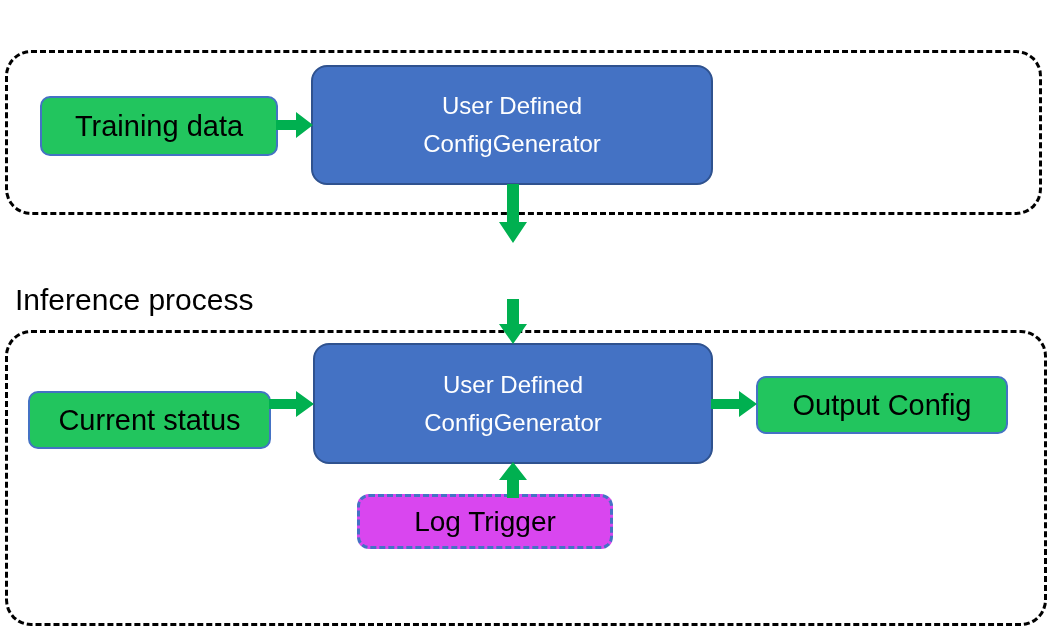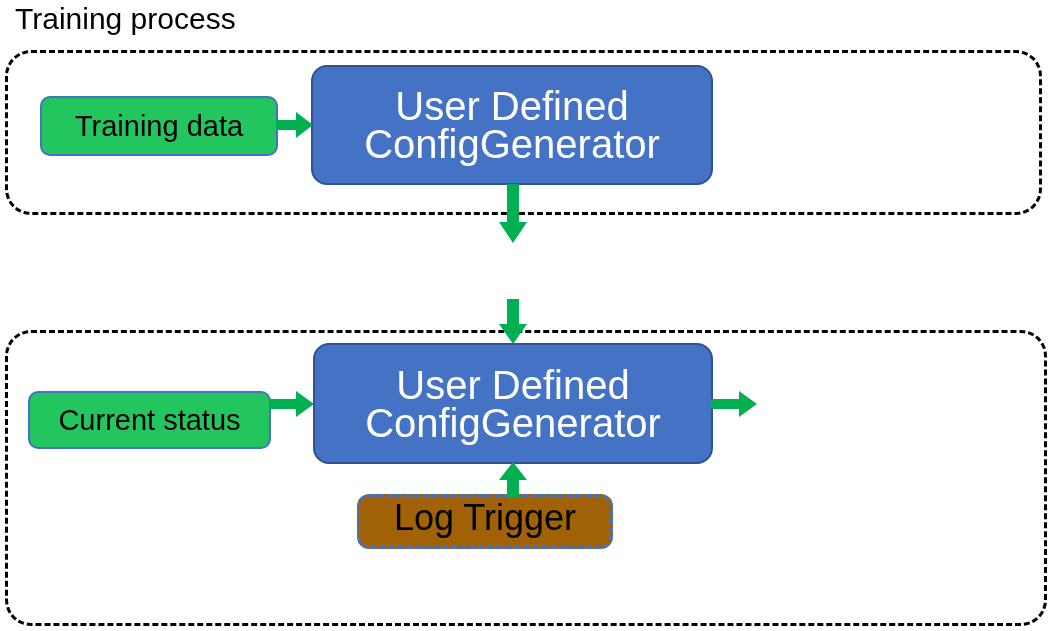--- a/index.html
+++ b/index.html
@@ -58,44 +58,44 @@
   #checkpoint-box    { left: 393px; top: 243px; width: 241px; height: 58px; }
   #current-status-box{ left: 28px;  top: 375px; width: 243px; height: 58px; margin-top: 16px; }
   #output-config-box { left: 756px; top: 376px; width: 252px; height: 58px; }
 
   
   .trigger-box {
     position: absolute;
     box-sizing: border-box;
     border: 3px dashed #4472C4;
     border-radius: 12px;
-    background: #a16207;
+    background: #d946ef;
     display: flex;
-    align-items: flex-start;
+    align-items: center;
     justify-content: center;
-    font-size: 36px;
+    font-size: 28px;
     color: #000000;
     white-space: nowrap;
   }
   #log-trigger-box   { left: 357px; top: 494px; width: 256px; height: 55px; z-index: 3; }
   #clock-trigger-box { left: 430px; top: 549px; width: 259px; height: 56px; z-index: 4; }
 
   
   .process-box {
     position: absolute;
     box-sizing: border-box;
     background: #4472C4;
     border: 2px solid #2F528F;
     border-radius: 16px;
     display: flex;
     flex-direction: column;
     align-items: center;
     justify-content: center;
     color: #ffffff;
-    font-size: 40px;
+    font-size: 24px;
     line-height: 38px;
     text-align: center;
     z-index: 2;
   }
   #training-process-box  { left: 311px; top: 65px;  width: 402px; height: 120px; }
   #inference-process-box { left: 313px; top: 343px; width: 400px; height: 121px; }
 
   
   .arrow {
     position: absolute;
@@ -108,46 +108,49 @@
   #arrow-ckpt-to-infer   { left: 497px; top: 299px; }
   #arrow-current-status  { left: 269px; top: 389px; }
   #arrow-to-output       { left: 711px; top: 389px; }
   #arrow-trigger-up      { left: 497px; top: 462px; }
 </style>
 </head>
 <body>
 
 <div id="canvas">
 
-  <div id="training-title" class="group-title">Training process</div>
 
   <div id="training-group" class="group-box"></div>
 
   <div id="training-data-box" class="node-box">
     <span>Training data</span>
   </div>
 
   <div id="training-process-box" class="process-box">
     <span>User Defined</span>
     <span>ConfigGenerator</span>
   </div>
 
 
+  <div id="inference-title" class="group-title">Inference process</div>
 
   <div id="inference-group" class="group-box"></div>
 
   <div id="current-status-box" class="node-box">
     <span>Current status</span>
   </div>
 
   <div id="inference-process-box" class="process-box">
     <span>User Defined</span>
     <span>ConfigGenerator</span>
   </div>
 
+  <div id="output-config-box" class="node-box">
+    <span>Output Config</span>
+  </div>
 
   <div id="log-trigger-box" class="trigger-box">
     <span>Log Trigger</span>
   </div>
 
 
   <div id="arrow-training-data" class="arrow">
     <svg width="38" height="30" viewBox="0 0 38 30">
       <path d="M0 10 L20 10 L20 2 L37 15 L20 28 L20 20 L0 20 Z" fill="#00B050"></path>
     </svg>

